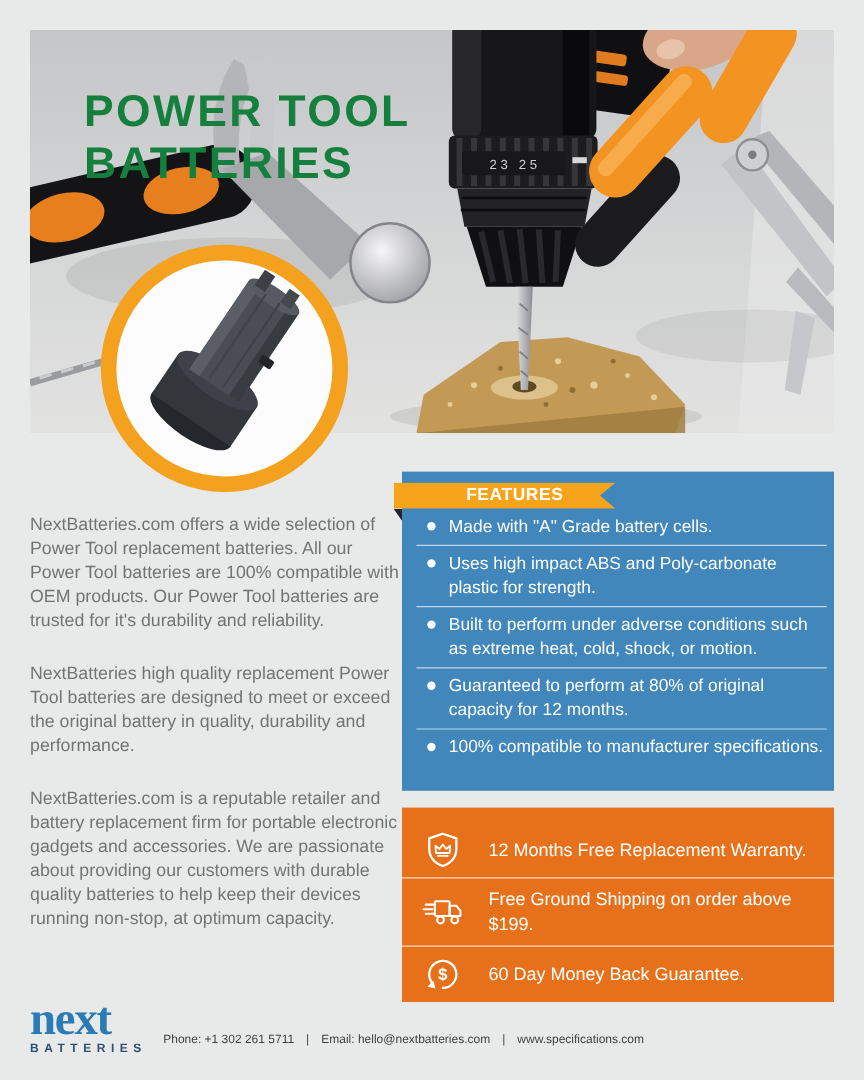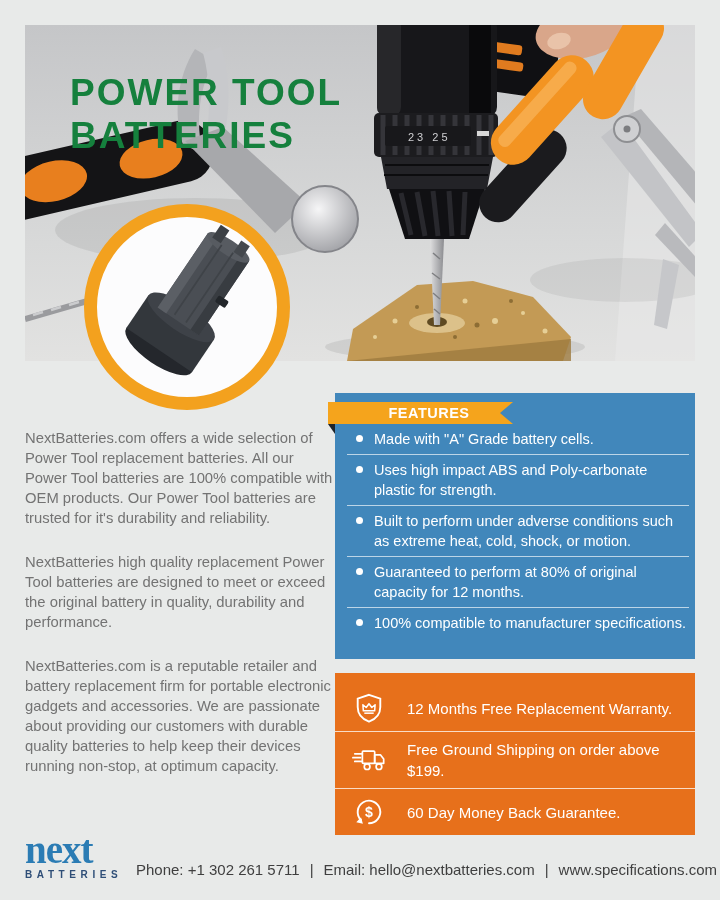--- a/index.html
+++ b/index.html
@@ -79,21 +79,21 @@
 
   
   .footer-logo{position:absolute;left:25px;top:832px;z-index:2;}
   .logo-main{
     color:#2b7cb4;font-weight:bold;font-size:39px;line-height:36px;letter-spacing:-1px;font-family:Liberation Serif, serif;
   }
   .logo-sub{
     color:#2e4e77;font-weight:bold;font-size:10px;letter-spacing:4.6px;margin-top:1px;
   }
   .footer-contact{
-    position:absolute;left:136px;top:861px;color:#3f3f3f;font-size:15px;
+    position:absolute;left:136px;top:861px;color:#3f3f3f;font-size:10px;
     display:flex;gap:10px;align-items:center;white-space:nowrap;
   }
 </style>
 </head>
 <body>
 
 <div class="page">
 
   <div class="hero">
     <svg viewBox="0 0 670 336" width="670" height="336">

